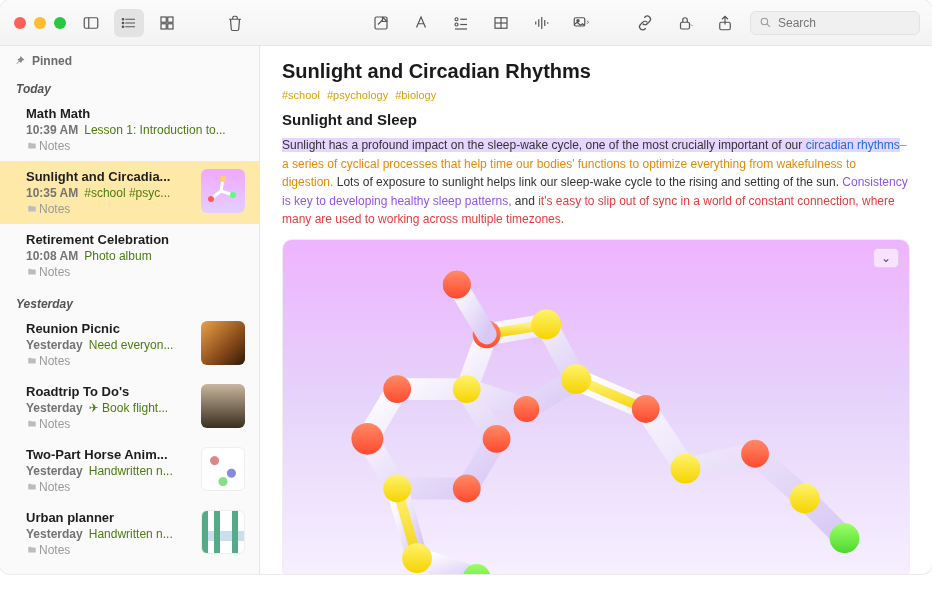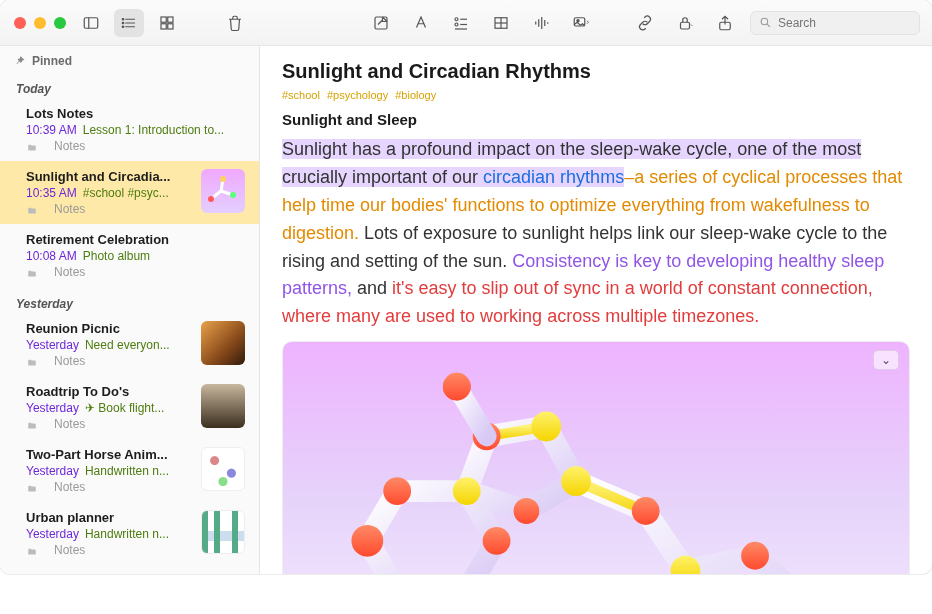--- a/index.html
+++ b/index.html
@@ -21,37 +21,37 @@
   .body { flex:1; display:flex; overflow:hidden; }
   .sidebar { width:260px; background:#fafafa; border-right:1px solid #e5e5e5; overflow-y:auto; }
   .section-hdr { display:flex; align-items:center; gap:6px; font-size:12px; color:#6b6b6b; font-weight:600; padding:8px 14px 4px; }
   .section-hdr.plain { padding:10px 16px 2px; font-weight:700; color:#555;font-style:italic; }
   .pin-icon { width:12px; height:12px; fill:#8a8a8a; }
   .note-item { padding:8px 14px 8px 26px; position:relative; cursor:default; display:flex; gap:8px; }
   .note-item.selected { background:#ffe9a8; }
   .note-meta { flex:1; min-width:0; }
   .note-title { font-size:13px; font-weight:700; color:#1d1d1d; white-space:nowrap; overflow:hidden; text-overflow:ellipsis; }
   .note-line2 { display:flex; gap:6px; font-size:12px; margin-top:2px; white-space:nowrap; overflow:hidden; }
-  .note-time { color:#6d28d9; font-weight:400; flex-shrink:0; }
+  .note-time { color:#737373; font-weight:700; flex-shrink:0; }
   .note-preview { color:#4d7c0f; overflow:hidden; text-overflow:ellipsis; }
-  .note-folder { display:flex; align-items:flex-end; gap:16px; font-size:12px; color:#9a9a9a; margin-top:2px; }
+  .note-folder { display:flex; align-items:center; gap:1px; font-size:12px; color:#9a9a9a; margin-top:2px; }
   .note-folder svg { width:12px; height:10px; fill:#bcbcbc; }
   .thumb { width:44px; height:44px; border-radius:6px; background:#e9e9e9; flex-shrink:0; background-size:cover; background-position:center; }
   .thumb.molecule { background:linear-gradient(180deg,#f0a8ff 0%,#e3cfff 100%); position:relative; overflow:hidden; }
   .thumb.picnic { background:linear-gradient(135deg,#e9a24a 0%, #894a1a 60%, #2f1a0b 100%); }
   .thumb.bike { background:linear-gradient(180deg,#c8b79e 0%, #3a2e1e 100%); }
   .thumb.horse { background:#fff; border:1px solid #eee; background-image:radial-gradient(circle at 30% 30%,#d88 0 4px,transparent 5px),radial-gradient(circle at 70% 60%,#88d 0 4px,transparent 5px),radial-gradient(circle at 50% 80%,#8d8 0 4px,transparent 5px); }
   .thumb.urban { background:#fff; border:1px solid #eee; background-image:linear-gradient(90deg,#5a8 0 6px,transparent 6px 12px,#5a8 12px 18px,transparent 18px),linear-gradient(0deg,#cde 0 10px,transparent 10px); background-size:30px 30px; }
   
   .editor { flex:1; overflow-y:auto; padding:14px 22px 16px 22px; }
   .editor h1 { font-size:20px; font-weight:700; color:#1a1a1a; margin-bottom:6px; }
   .tags { font-size:11px; margin-bottom:10px; }
   .tags .tag { color:#d6a100; margin-right:4px; }
   .editor h2 { font-size:15px; font-weight:700; color:#1a1a1a; margin-bottom:8px; }
-  .para { font-size:18px; line-height:1.55; color:#333; }
+  .para { font-size:12px; line-height:1.55; color:#333; }
   .hl-purple { background:#e6d5ff; }
   .txt-blue { color:#1d6fe0; }
   .txt-orange { color:#e38a00; }
   .txt-purple { color:#9055e6; }
   .txt-red { color:#e23c3c; }
   .img-block { margin-top:10px; border-radius:10px; overflow:hidden; position:relative; border:1px solid #eee; height:340px; background:linear-gradient(180deg,#eeb3ff 0%, #e6d2fa 45%, #f6f0ff 100%); }
   .img-menu { position:absolute; top:8px; right:10px; width:26px; height:20px; border-radius:5px; background:rgba(255,255,255,0.6); display:flex; align-items:center; justify-content:center; font-size:12px; color:#555; border:1px solid rgba(0,0,0,0.1);}
   .molecule-svg { width:100%; height:100%; }
   .bond { stroke-linecap:round; }
 </style>
@@ -184,21 +184,21 @@
           </svg>
         <span>Pinned</span>
       </div>
 
       <div class="section-hdr plain">
         <span>Today</span>
       </div>
 
       <div class="note-item">
         <div class="note-meta">
-          <div class="note-title">Lots Notes</div>
+          <div class="note-title">Math Math</div>
           <div class="note-line2">
               <span class="note-time">10:39 AM</span>
               <span class="note-preview">Lesson 1: Introduction to...</span>
             </div>
           <div class="note-folder">
               <svg viewBox="0 0 24 24">
                 <path d="M3 6a2 2 0 012-2h4l2 2h8a2 2 0 012 2v8a2 2 0 01-2 2H5a2 2 0 01-2-2V6z"></path>
               </svg>
               <span>Notes</span>
             </div>

